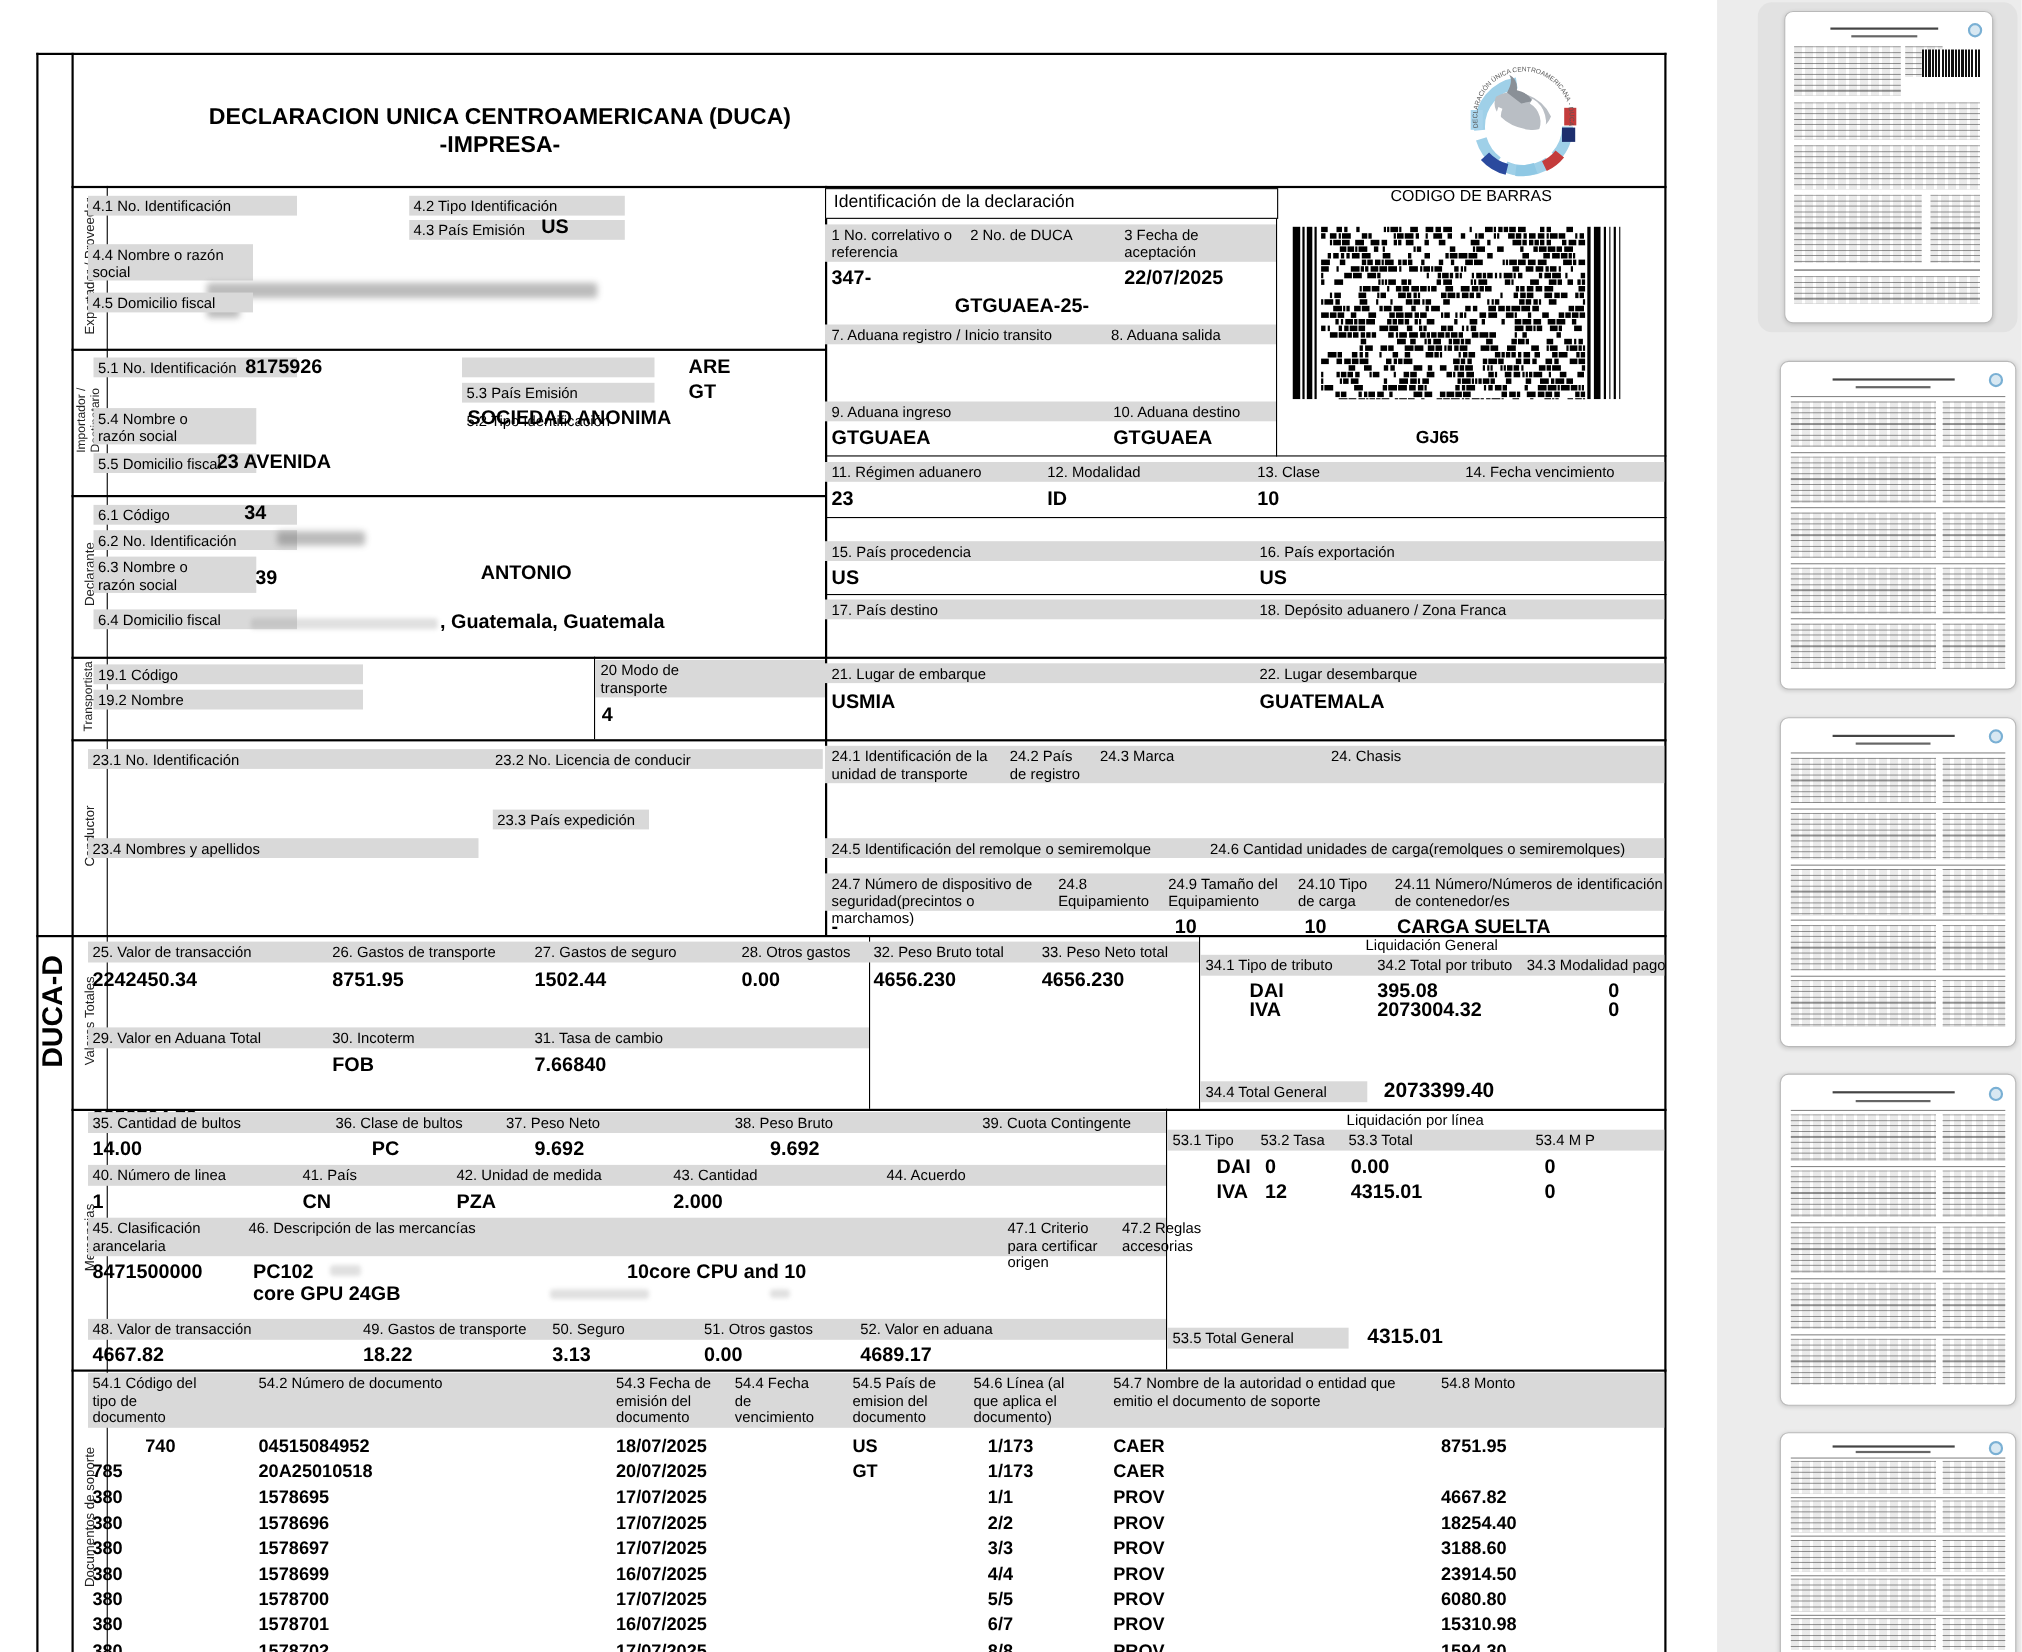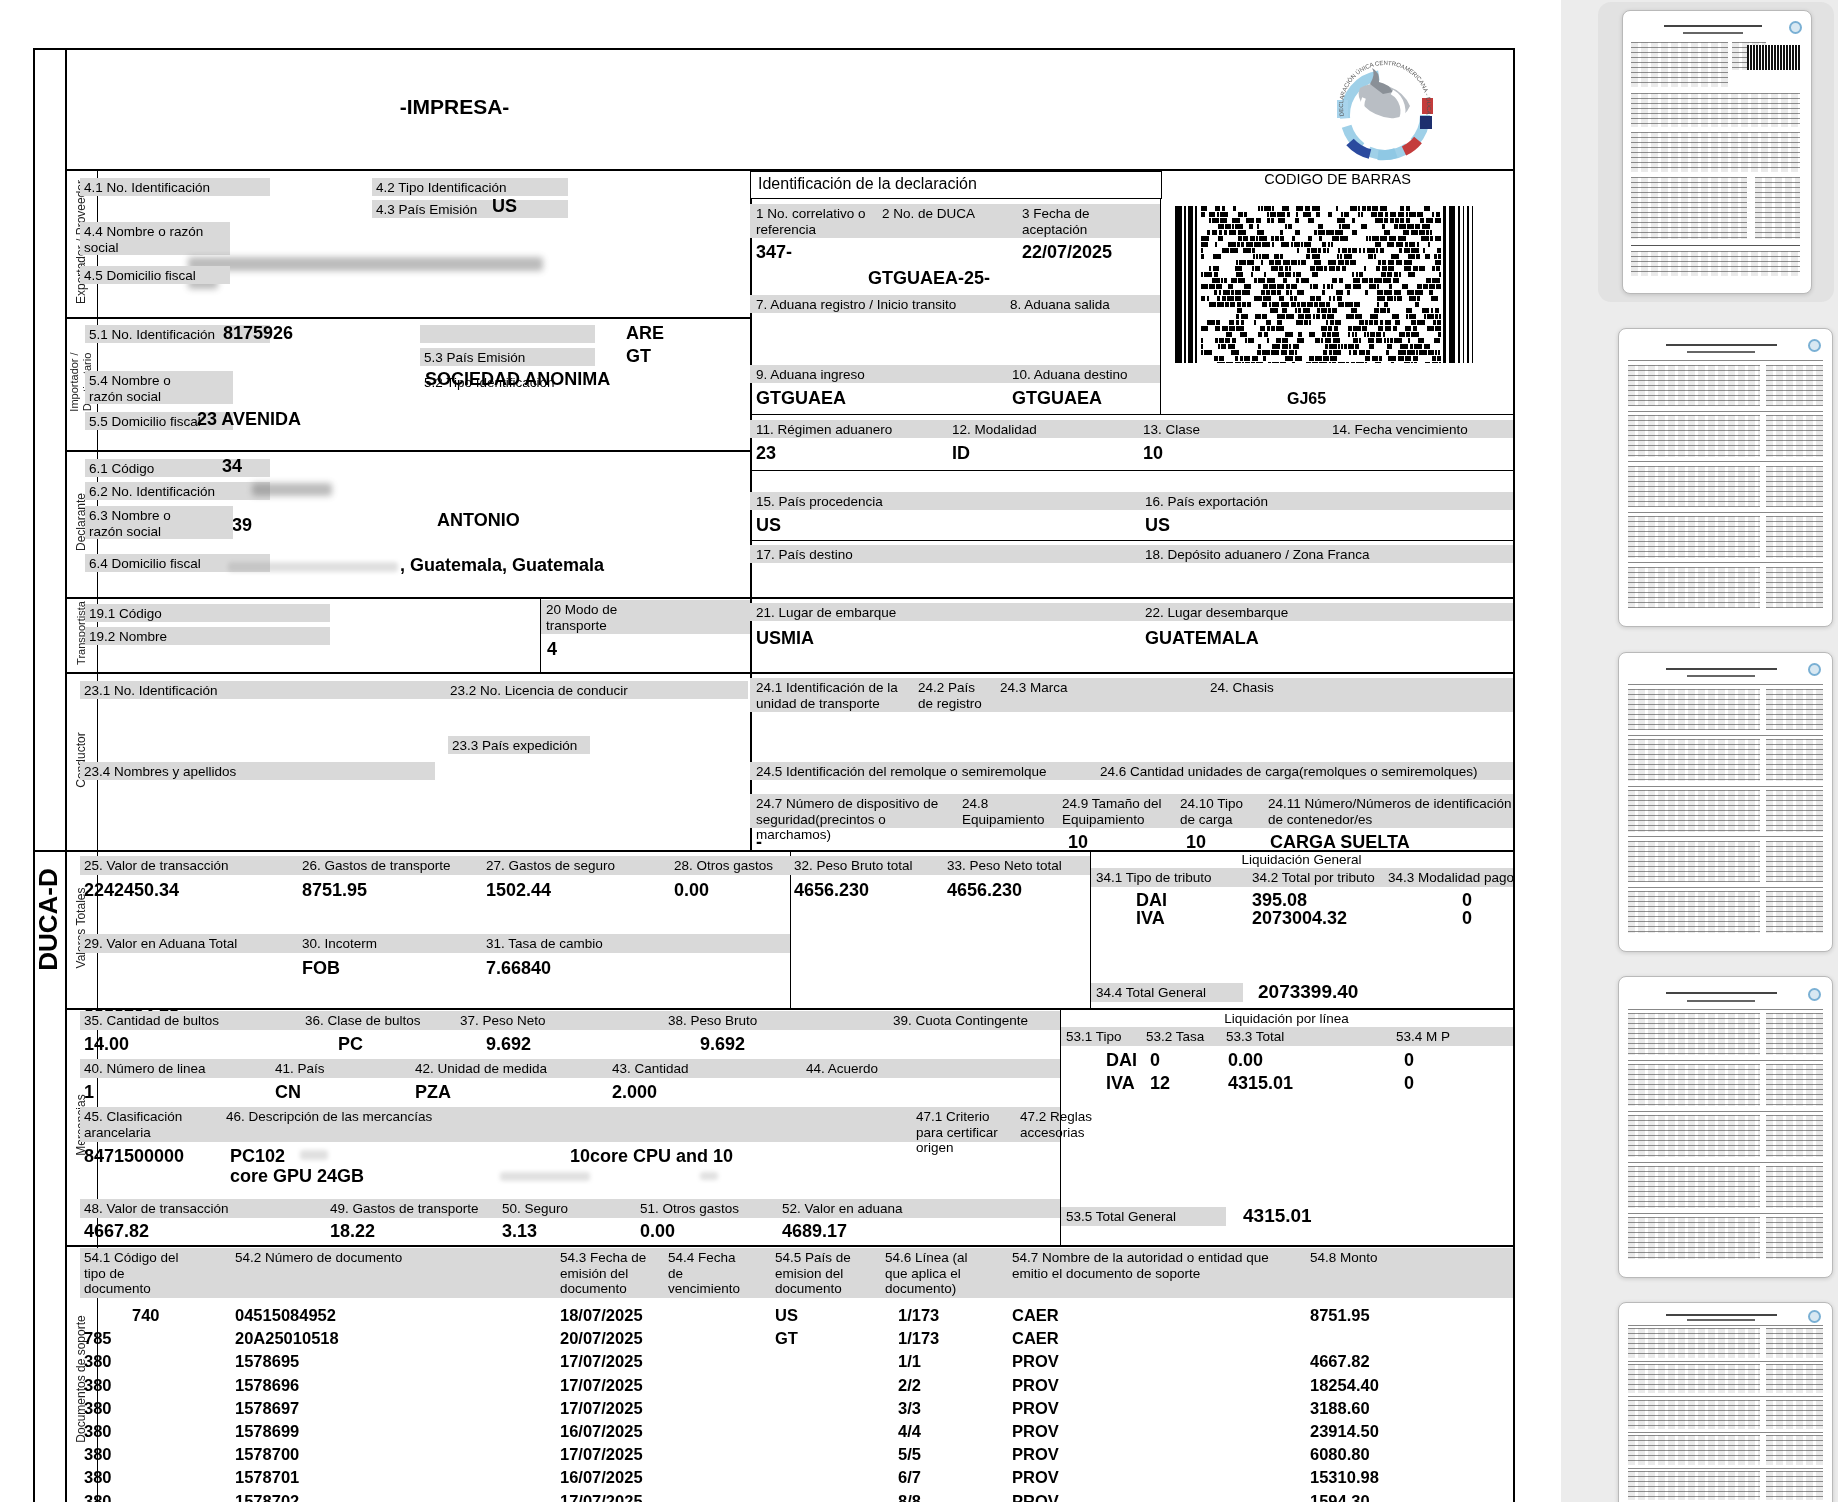--- a/index.html
+++ b/index.html
@@ -50,20 +50,21 @@
   <div class="vl1" style="left:97px;top:169px;height:1333px;"></div>
   <div class="vl" style="left:750px;top:169px;height:681px;"></div>
   <div class="vl1" style="left:1160px;top:171px;height:244px;"></div>
   <div class="vl1" style="left:540px;top:597px;height:75px;"></div>
   <div class="vl1" style="left:790px;top:850px;height:158px;"></div>
   <div class="vl1" style="left:1090px;top:850px;height:158px;"></div>
   <div class="vl1" style="left:1060px;top:1008px;height:237px;"></div>
   <div class="vl" style="left:1513px;top:48px;height:1454px;"></div>
 
   <div class="title">
+    <div>DECLARACION UNICA CENTROAMERICANA (DUCA)</div>
     <div>-IMPRESA-</div>
   </div>
   <svg class="abs" style="left:1330px;top:58px;" width="110" height="110" viewBox="0 0 110 110">
     <defs>
         <path id="arcpath" d="M 14,58 A 42 42 0 1 1 96,58"></path>
       </defs>
     <circle cx="55" cy="57" r="40" fill="none" stroke="#9fd0e8" stroke-width="10" stroke-dasharray="30 8 42 8 26 8 60 200"></circle>
     <path d="M 20,84 A 40 40 0 0 0 40,96" fill="none" stroke="#2b4a9e" stroke-width="10"></path>
     <path d="M 48,97 A 40 40 0 0 0 66,95" fill="none" stroke="#8fc8e4" stroke-width="10"></path>
     <path d="M 74,93 A 40 40 0 0 0 88,82" fill="none" stroke="#c43c3c" stroke-width="10"></path>

